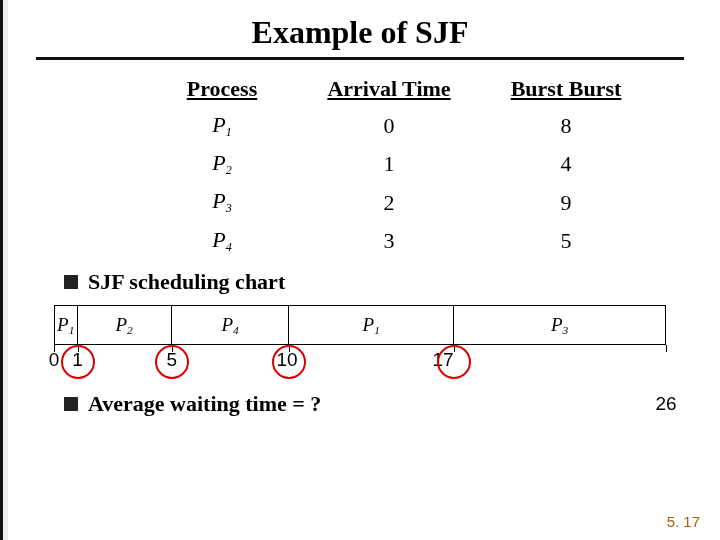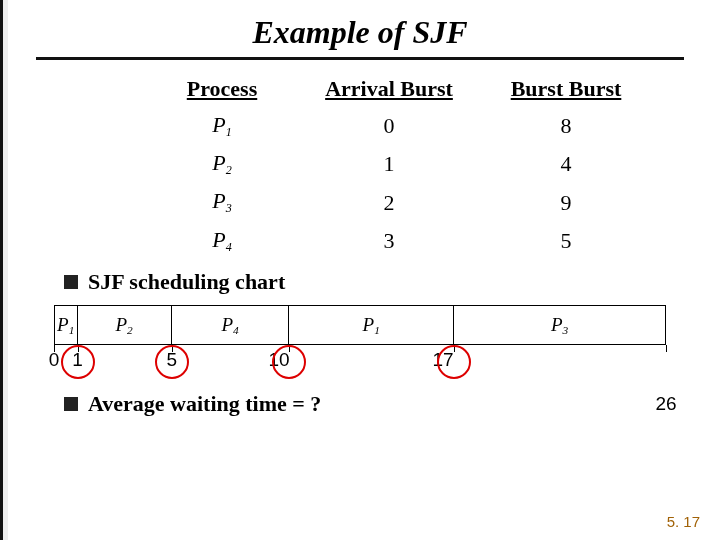--- a/index.html
+++ b/index.html
@@ -18,21 +18,20 @@
     left: 0; top: 0;
     width: 8px; height: 540px;
     background: linear-gradient(to right, #111 0, #111 3px, #eee 3px, #eee 8px);
   }
   .title {
     text-align: center;
     font-size: 32px;
     font-weight: bold;
     margin: 14px 0 6px 0;
     font-family: Georgia, serif;
-    font-style: italic;
   }
   .rule {
     border: none;
     border-top: 3px solid #111;
     margin: 0 36px 10px 36px;
   }
   .tbl {
     margin-left: 150px;
     font-size: 22px;
   }
@@ -140,21 +139,21 @@
 
 <div class="sidebar-stripe"></div>
 
 <div class="title">Example of SJF</div>
 <hr class="rule">
 
 <table class="tbl">
   <tbody>
       <tr>
     <th class="col-process">Process</th>
-    <th class="col-arrival">Arrival Burst</th>
+    <th class="col-arrival">Arrival Time</th>
     <th class="col-burst">Burst Burst</th>
   </tr>
   <tr>
     <td class="proc-name">
       <span>P</span><sub>1</sub>
     </td>
     <td>0</td>
     <td>8</td>
   </tr>
   <tr>
@@ -202,21 +201,21 @@
     <div class="gantt-bar" style="left: 400.154px; width: 211.846px;">
       <span class="lbl">P<sub>3</sub></span>
     </div>
     <div class="gantt-tick" style="left: 0px;"></div>
     <div class="gantt-num" style="left: 0px;">0</div>
     <div class="gantt-tick" style="left: 23.5385px;"></div>
     <div class="gantt-num" style="left: 23.5385px;">1</div>
     <div class="gantt-tick" style="left: 117.692px;"></div>
     <div class="gantt-num" style="left: 117.692px;">5</div>
     <div class="gantt-tick" style="left: 235.385px;"></div>
-    <div class="gantt-num" style="left: 225px;">10</div>
+    <div class="gantt-num" style="left: 233px;">10</div>
     <div class="gantt-tick" style="left: 400.154px;"></div>
     <div class="gantt-num" style="left: 389px;">17</div>
     <div class="gantt-tick" style="left: 612px;"></div>
     <div class="gantt-num" style="left: 612px; margin-top: 44px;">26</div>
     <div class="circle-mark" style="left: 23.5385px; border-color: rgb(221, 0, 0);"></div>
     <div class="circle-mark" style="left: 117.692px; border-color: rgb(221, 0, 0);"></div>
     <div class="circle-mark" style="left: 235.385px; border-color: rgb(221, 0, 0);"></div>
     <div class="circle-mark" style="left: 400.154px; border-color: rgb(221, 0, 0);"></div>
   </div>
 

